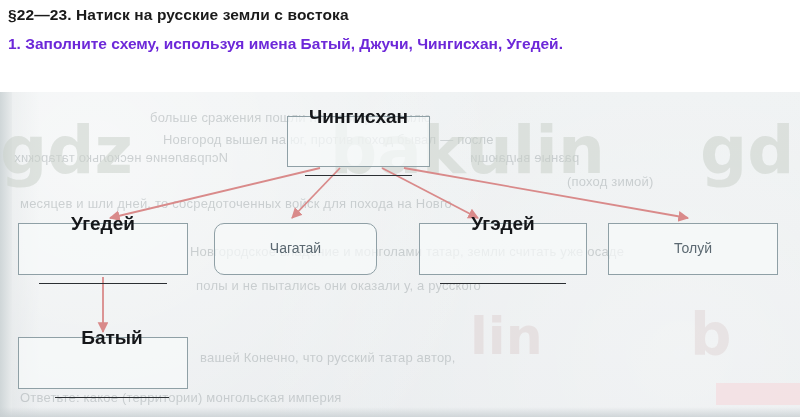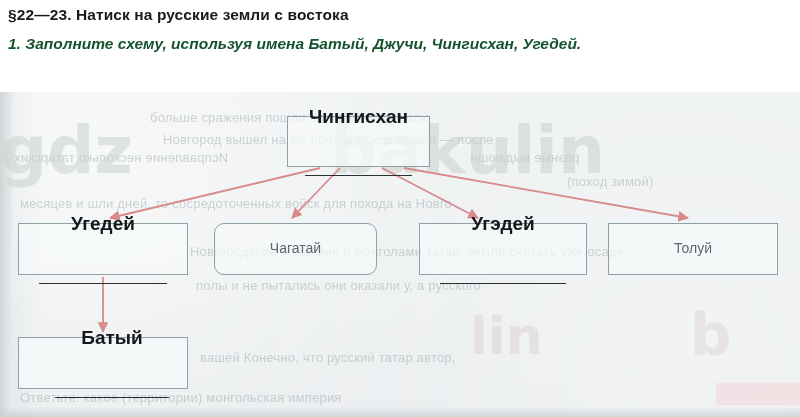--- a/index.html
+++ b/index.html
@@ -30,23 +30,22 @@
     letter-spacing: 0.1px;
     white-space: nowrap;
   }
   .task {
     position: absolute;
     left: 8px;
     top: 34px;
     width: 640px;
     font-size: 15.5px;
     font-weight: bold;
-    color: #14532d;
+    color: #6d28d9;
     line-height: 1.35;
-    font-style: italic;
   }
   
   .scan {
     position: absolute;
     left: 0;
     top: 92px;
     width: 800px;
     height: 325px;
     background: linear-gradient(180deg,#eef1f2 0%,#eceff0 45%,#e9ecee 100%);
     overflow: hidden;
@@ -174,20 +173,21 @@
     <div class="ghost mirror" style="left:470px; top:58px;">разные выдающи</div>
     <div class="ghost" style="left:555px; top:82px;margin-left:12px;">(поход зимой)</div>
     <div class="ghost" style="left:20px; top:104px;">месяцев и шли дней, то сосредоточенных войск для похода на Новго</div>
     <div class="ghost" style="left:190px; top:152px;">Новгородское владение и монголами татар, земли считать уже осаде</div>
     <div class="ghost" style="left:196px; top:186px;">полы и не пытались они оказали у, а русского</div>
     <div class="ghost" style="left:200px; top:258px;">вашей Конечно, что русский татар автор,</div>
     <div class="ghost" style="left:20px; top:298px;">Ответьте: какое (территории) монгольская империя</div>
 
     <div class="wm wm-top" style="left:0px;">gdz</div>
     <div class="wm wm-top" style="left:330px;">bakulin</div>
+    <div class="wm wm-top" style="left:700px;">gd</div>
     <div class="wm" style="left:470px; top:218px; font-size:52px; color:#dccdcd; opacity:.45;">lin</div>
     <div class="wm" style="left:690px; top:214px; font-size:58px; color:#dccdcd; opacity:.4;">b</div>
 
     <svg class="arrows" viewBox="0 0 800 325">
       <defs>
         <marker id="ah" markerWidth="9" markerHeight="9" refX="5.4" refY="3" orient="auto">
           <path d="M0,0 L6,3 L0,6 z" fill="#d98a8a"></path>
         </marker>
       </defs>
       <g stroke="#d98a8a" stroke-width="1.8" fill="none" marker-end="url(#ah)">

